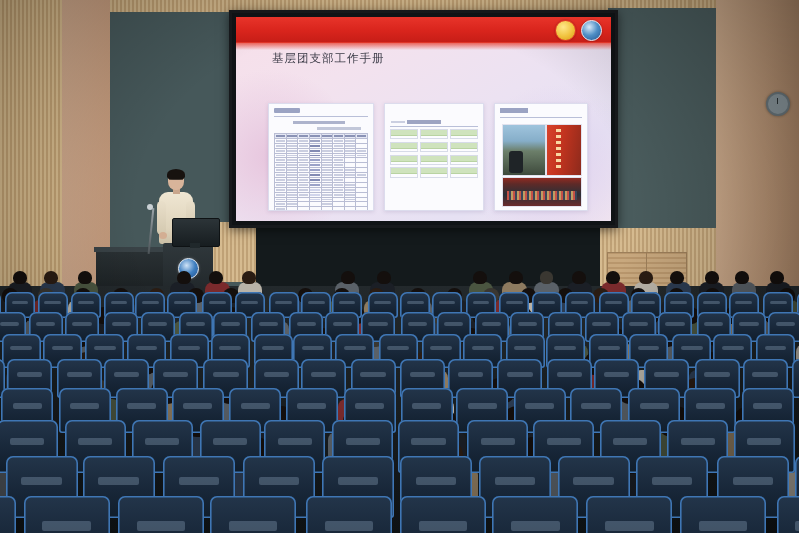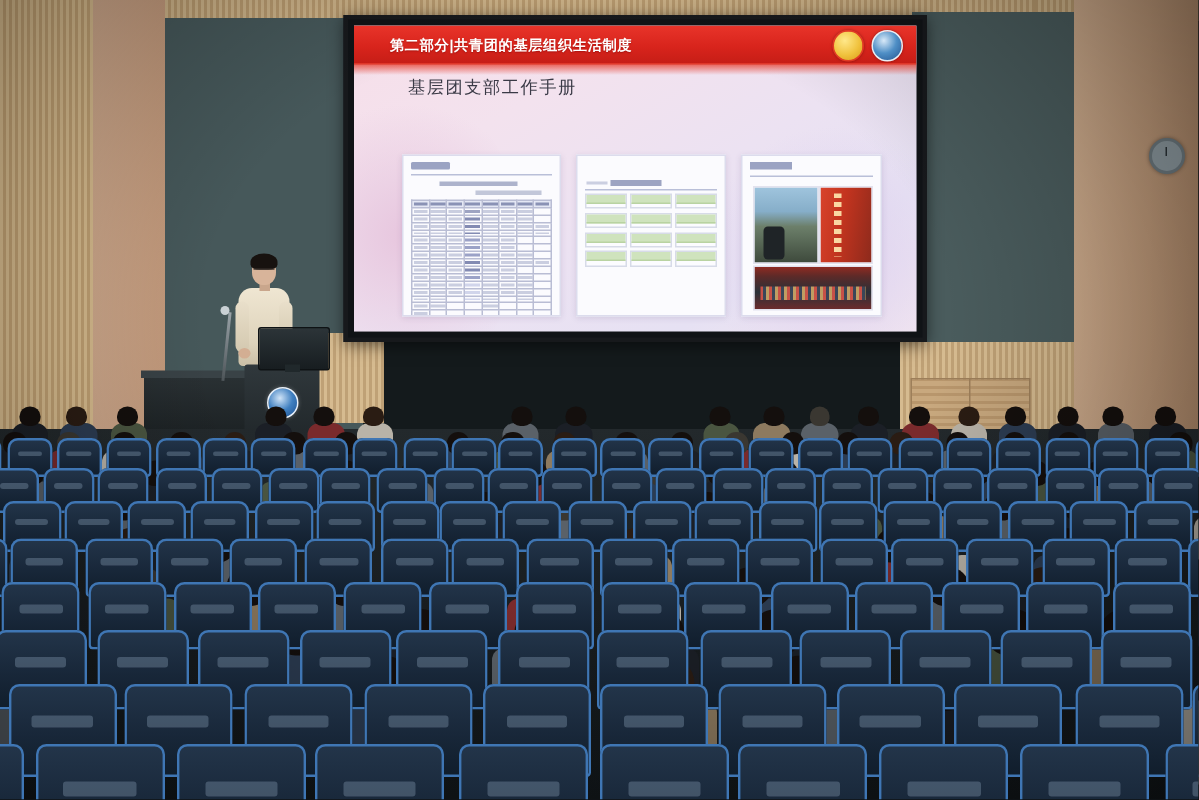--- a/index.html
+++ b/index.html
@@ -187,21 +187,20 @@
   <div id="right-wain" class="plain"></div>
   <div id="right-door" class="plain"></div>
   <div id="right-door2" class="plain"></div>
   <div id="right-pillar" class="plain"></div>
   <div id="clock"></div>
 
   <div id="bezel">
     <div id="slide">
 
       <div id="slide-head">
-        <span id="head-title">第二部分|共青团的基层组织生活制度</span>
         <span id="head-logos">
           <span class="emblem em-gold"></span>
           <span class="emblem em-blue"></span>
         </span>
       </div>
 
       <div id="slide-title">基层团支部工作手册</div>
 
       <div class="panel" id="panel-1">
         <span class="p-label" style="width:26px"></span>

